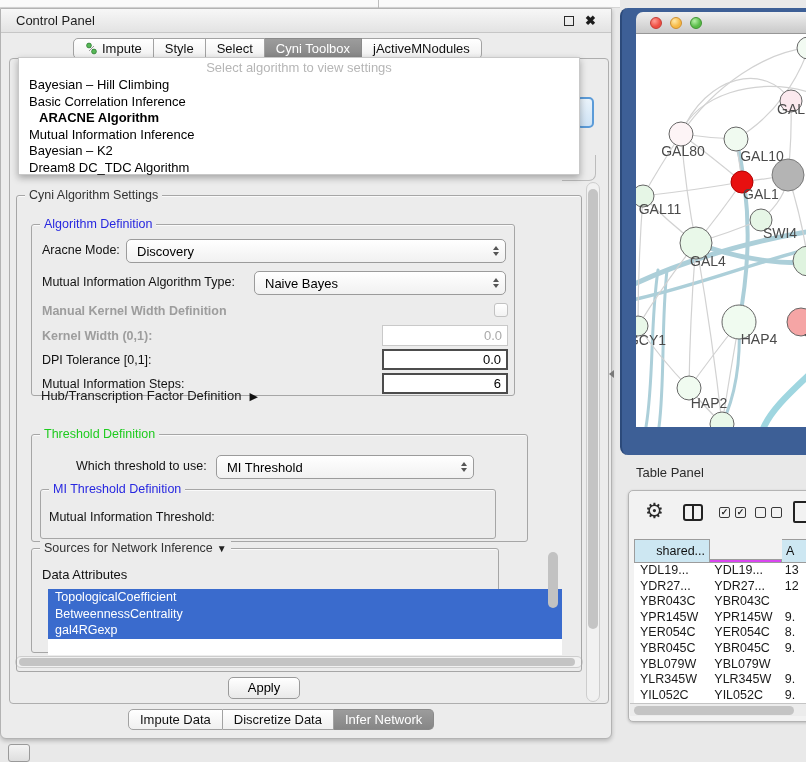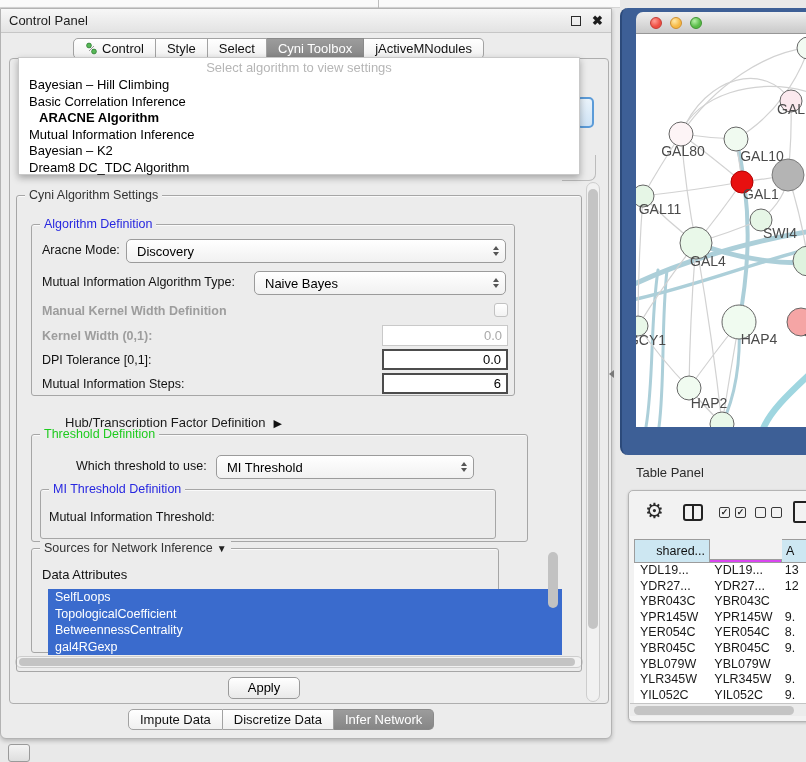--- a/index.html
+++ b/index.html
@@ -9,21 +9,21 @@
   .abs { position:absolute; }
 
   
   .top-strip { left:0; top:0; width:620px; height:8px; background:#fafafa; border-bottom:1px solid #d6d6d6; }
   .top-tick { left:378px; top:0; width:1px; height:8px; background:#bdbdbd; }
 
   
   .cp-window { left:0; top:8px; width:612px; height:731px; background:#ececec; border:1px solid #b3b3b3;
                border-radius:0 0 6px 6px; box-shadow:0 2px 4px rgba(0,0,0,.22); }
   .cp-titlebar { left:0; top:0; width:100%; height:24px; background:linear-gradient(#f7f7f7,#e3e3e3);
-                 border-bottom:1px solid #c6c6c6; display:flex; align-items:center; padding:0 8px;justify-content:space-between; }
+                 border-bottom:1px solid #c6c6c6; display:flex; align-items:center; padding:0 15px;justify-content:space-between; }
   .cp-title { font-size:13px; color:#1c1c1c; }
   .tb-sp { flex:1; }
   .float-btn { width:10px; height:10px; border:1.6px solid #2b2b2b; margin-right:11px; background:transparent; }
   .close-btn { font-size:13px; font-weight:bold; color:#1c1c1c; line-height:10px; }
 
   
   .seg-bar { display:flex; height:21px; }
   .seg { background:linear-gradient(#ffffff,#f0f0f0); border:1px solid #a2a2a2; border-left:none;
          padding:0 11px; line-height:19px; font-size:13px; color:#111; display:flex; align-items:center; gap:4px; }
   .seg:first-child { border-left:1px solid #a2a2a2; border-radius:5px 0 0 5px; }
@@ -148,21 +148,21 @@
       <span class="close-btn">✖</span>
     </div>
 
     <div class="abs seg-bar" style="left:72px; top:29px;" id="top-tabs">
         <div class="seg">
           <svg width="13" height="13">
             <path d="M4,4 L9,9 M9,4 L4,9" stroke="#9a9a9a" stroke-width="1"></path>
             <circle cx="4" cy="3.5" r="2.4" fill="#57b857" stroke="#2e7d32" stroke-width="0.8"></circle>
             <circle cx="9" cy="9.5" r="2.4" fill="#57b857" stroke="#2e7d32" stroke-width="0.8"></circle>
           </svg>
-          <span>Control</span>
+          <span>Impute</span>
         </div>
         <div class="seg">
           <span>Style</span>
         </div>
         <div class="seg">
           <span>Select</span>
         </div>
         <div class="seg sel">
           <span>Cyni Toolbox</span>
         </div>
@@ -225,21 +225,21 @@
           <span class="lbl dis" style="left:10px; top:104px;">Kernel Width (0,1):</span>
           <span class="field dis" style="left:350px; top:100px; width:126px;">0.0</span>
 
           <span class="lbl b" style="left:10px; top:128px;">DPI Tolerance [0,1]:</span>
           <span class="field" style="left:350px; top:124px; width:126px;">0.0</span>
 
           <span class="lbl b" style="left:10px; top:152px;">Mutual Information Steps:</span>
           <span class="field" style="left:350px; top:148px; width:126px;">6</span>
         </div>
 
-        <div class="abs" style="left:24px; top:219px; font-size:13px;margin-left:24px;">
+        <div class="abs" style="left:24px; top:192px; font-size:13px;">
           <span>Hub/Transcription Factor Definition</span><span class="hub-arrow">▶</span>
         </div>
 
         <div class="abs gbox" style="left:14px; top:238px; width:497px; height:108px;">
           <span class="legend green">Threshold Definition</span>
 
           <span class="lbl b" style="left:44px; top:24px;">Which threshold to use:</span>
           <div class="combo" style="left:184px; top:20px; width:258px;">
             <span class="combo-text">MI Threshold</span>
             <span class="arrows">
@@ -251,21 +251,20 @@
           <div class="abs gbox" style="left:8px; top:54px; width:456px; height:50px;">
             <span class="legend blue">MI Threshold Definition</span>
             <span class="lbl b" style="left:8px; top:20px;">Mutual Information Threshold:</span>
           </div>
         </div>
 
         <div class="abs gbox" style="left:14px; top:352px; width:468px; height:105px;">
           <span class="legend"><span>Sources for Network Inference</span><span class="src-arrow">▼</span></span>
           <span class="lbl b" style="left:10px; top:18px; font-size:13px;">Data Attributes</span>
           <div class="attr-list" id="attr-list">
-              <div class="attr-item">SelfLoops</div>
               <div class="attr-item">TopologicalCoefficient</div>
               <div class="attr-item">BetweennessCentrality</div>
               <div class="attr-item">gal4RGexp</div>
             </div>
           <div class="attr-scroll" style="left:516px;"></div>
         </div>
       </div>
 
       <button class="apply-btn">Apply</button>
     </div>

